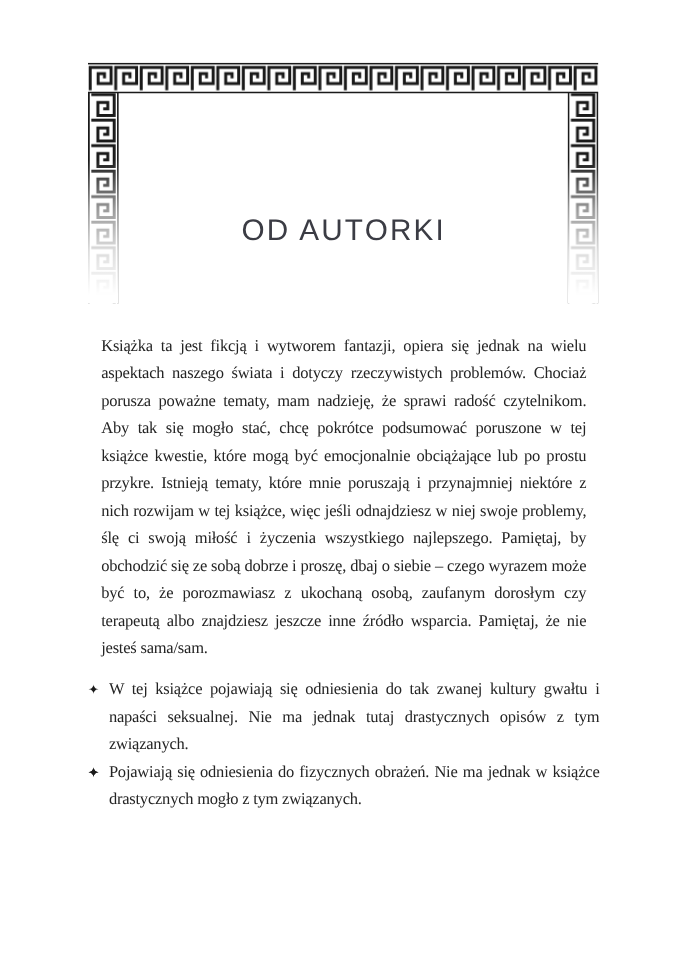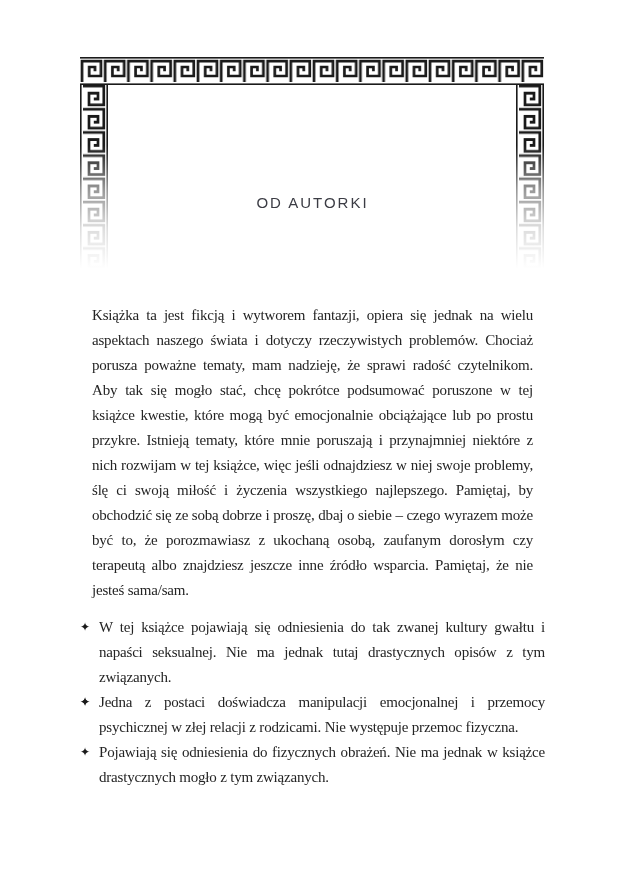--- a/index.html
+++ b/index.html
@@ -49,21 +49,21 @@
   
   .title {
     position: absolute;
     left: 0;
     right: 0;
     top: 194px;
     margin: 0;
     text-align: center;
     font-family: "Liberation Sans", sans-serif;
     font-weight: 300;
-    font-size: 15px;
+    font-size: 27px;
     letter-spacing: 2px;
     color: #3b3c44;
   }
 
   
   .content {
     position: absolute;
     left: 80px;
     top: 291px;
     width: 465px;
@@ -146,21 +146,20 @@
     <ul class="warnings">
       <li>
         <span class="mark">✦</span>
         <span>W tej książce pojawiają się odniesienia do tak zwanej kultury gwałtu i napaści seksualnej. Nie ma jednak tutaj drastycznych opisów z tym związanych.</span>
       </li>
       <li>
         <span class="mark">✦</span>
       </li>
       <li>
         <span class="mark">✦</span>
-        <span>Jedna z postaci doświadcza manipulacji emocjonalnej i przemocy psychicznej w złej relacji z rodzicami. Nie występuje przemoc fizyczna.</span>
       </li>
       <li>
         <span class="mark">✦</span>
         <span>Pojawiają się odniesienia do fizycznych obrażeń. Nie ma jednak w książce drastycznych mogło z tym związanych.</span>
       </li>
     </ul>
   </div>
 
 </div>
 

